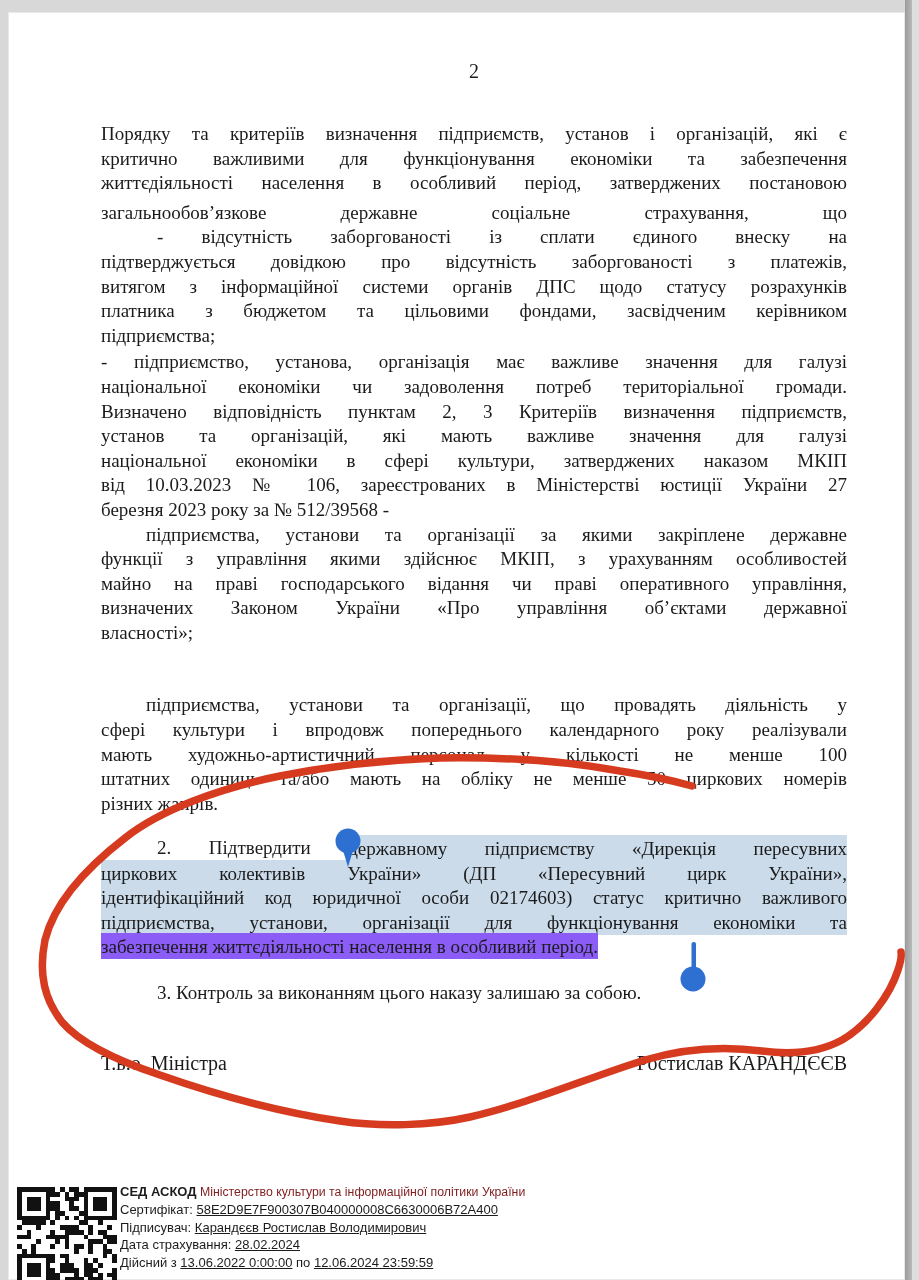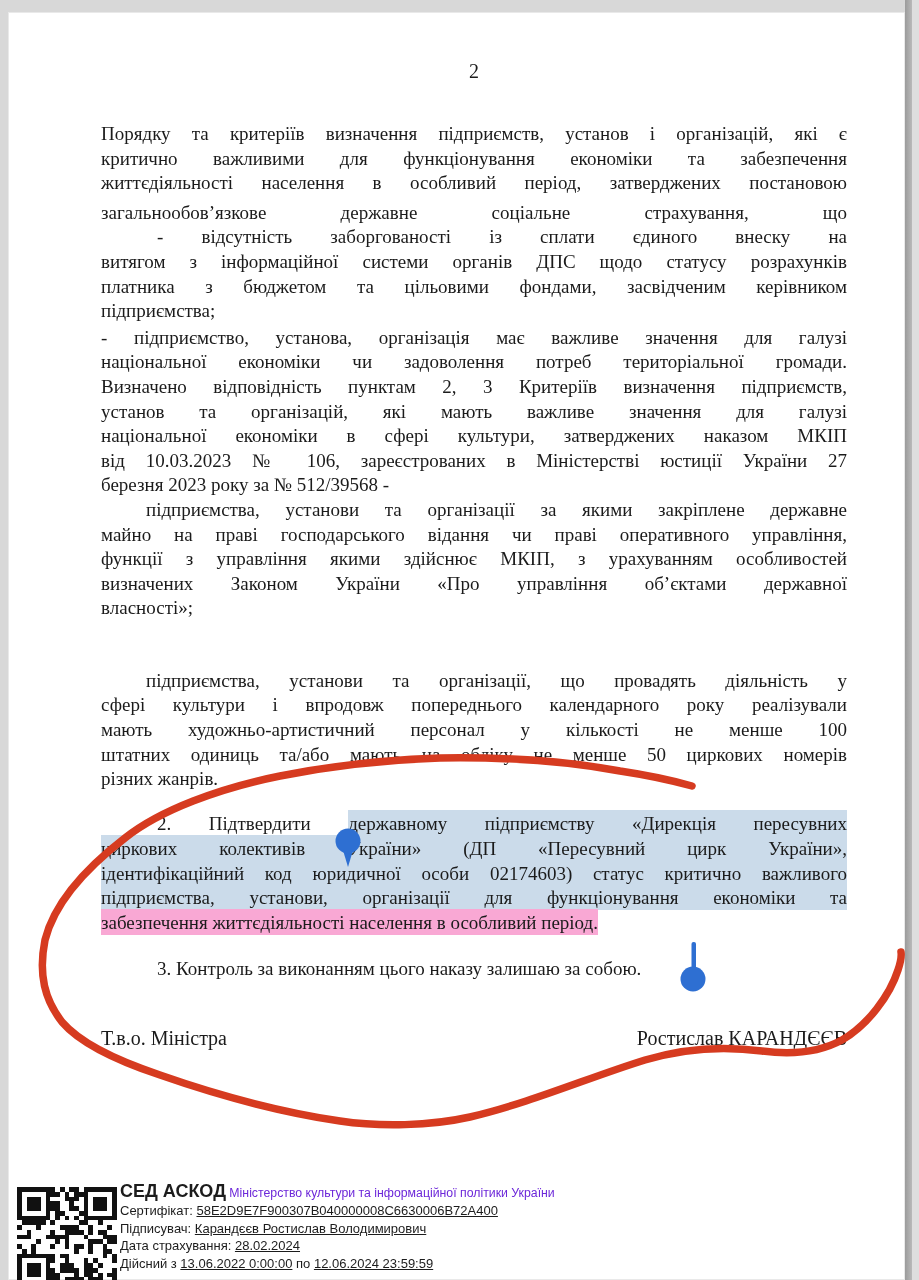--- a/index.html
+++ b/index.html
@@ -15,72 +15,73 @@
     font-size:19px;line-height:24.6px;}
   .para{margin:0;}
   .ln{text-align:left;white-space:normal;}
   .ln.j{text-align:justify;text-align-last:justify;}
   .sel{background:#cbdbea;padding:2.5px 0;box-decoration-break:clone;}
   #sigrow{display:flex;justify-content:space-between;margin-top:45px;font-size:20px;}
   #footer{position:absolute;left:9px;top:1163px;width:880px;
     font-family:"Liberation Sans",sans-serif;color:#1c1c1c;}
   #qrbox{position:absolute;left:0;top:12px;width:100px;height:100px;}
   #ftext{position:absolute;left:103px;top:8px;font-size:13px;line-height:17.4px;white-space:nowrap;}
-  .fbold{font-weight:bold;font-size:18px;}
-  .fsmall{font-size:12.3px;color:#6d28d9;}
+  .fbold{font-weight:bold;font-size:13px;}
+  .fsmall{font-size:12.3px;color:#7f1d1d;}
   .und{text-decoration:underline;}
   #overlay{position:absolute;left:0;top:0;width:919px;height:1280px;pointer-events:none;z-index:9;}
 </style>
 </head>
 <body>
 
 <div id="page">
   <div class="pagenum">2</div>
   <div id="content">
       <div class="para" style="margin-top: 0px;">
         <div class="ln j">Порядку та критеріїв визначення підприємств, установ і організацій, які є</div>
         <div class="ln j">критично важливими для функціонування економіки та забезпечення</div>
         <div class="ln j">життєдіяльності населення в особливий період, затверджених постановою</div>
       </div>
       <div class="para" style="margin-top: 5px;">
         <div class="ln j">загальнообов’язкове державне соціальне страхування, що</div>
         <div class="ln j" style="padding-left: 56px;">- відсутність заборгованості із сплати єдиного внеску на</div>
+        <div class="ln j">підтверджується довідкою про відсутність заборгованості з платежів,</div>
         <div class="ln j">витягом з інформаційної системи органів ДПС щодо статусу розрахунків</div>
         <div class="ln j">платника з бюджетом та цільовими фондами, засвідченим керівником</div>
         <div class="ln">підприємства;</div>
       </div>
       <div class="para" style="margin-top: 2px;">
         <div class="ln j">- підприємство, установа, організація має важливе значення для галузі</div>
         <div class="ln j">національної економіки чи задоволення потреб територіальної громади.</div>
         <div class="ln j">Визначено відповідність пунктам 2, 3 Критеріїв визначення підприємств,</div>
         <div class="ln j">установ та організацій, які мають важливе значення для галузі</div>
         <div class="ln j">національної економіки в сфері культури, затверджених наказом МКІП</div>
         <div class="ln j">від 10.03.2023 № 106, зареєстрованих в Міністерстві юстиції України 27</div>
         <div class="ln">березня 2023 року за № 512/39568 -</div>
       </div>
       <div class="para" style="margin-top: 0px;">
         <div class="ln j" style="padding-left: 45px;">підприємства, установи та організації за якими закріплене державне</div>
+        <div class="ln j">функції з управління якими здійснює МКІП, з урахуванням особливостей</div>
         <div class="ln j">майно на праві господарського відання чи праві оперативного управління,</div>
-        <div class="ln j">функції з управління якими здійснює МКІП, з урахуванням особливостей</div>
         <div class="ln j">визначених Законом України «Про управління об’єктами державної</div>
         <div class="ln">власності»;</div>
       </div>
       <div class="para" style="margin-top: 0px;">
         <div class="ln j" style="padding-left: 45px; margin-top: 48px;">підприємства, установи та організації, що провадять діяльність у</div>
         <div class="ln j">сфері культури і впродовж попереднього календарного року реалізували</div>
         <div class="ln j">мають художньо-артистичний персонал у кількості не менше 100</div>
         <div class="ln j">штатних одиниць та/або мають на обліку не менше 50 циркових номерів</div>
         <div class="ln">різних жанрів.</div>
       </div>
       <div class="para" style="margin-top: 20px;">
         <div class="ln j" style="padding-left: 56px;"><span>2. Підтвердити </span><span class="sel" style="background: rgb(203, 219, 234);">державному підприємству «Дирекція пересувних</span></div>
         <div class="ln j"><span class="sel" style="background: rgb(203, 219, 234);">циркових колективів України» (ДП «Пересувний цирк України»,</span></div>
         <div class="ln j"><span class="sel" style="background: rgb(203, 219, 234);">ідентифікаційний код юридичної особи 02174603) статус критично важливого</span></div>
         <div class="ln j"><span class="sel" style="background: rgb(203, 219, 234);">підприємства, установи, організації для функціонування економіки та</span></div>
-        <div class="ln"><span class="sel" style="background: #f9a8d4;">забезпечення життєдіяльності населення в особливий період.</span></div>
+        <div class="ln"><span class="sel" style="background: #8b5cf6;">забезпечення життєдіяльності населення в особливий період.</span></div>
       </div>
       <div class="para" style="margin-top: 22px;">
         <div class="ln" style="padding-left: 56px;">3.  Контроль за виконанням цього наказу залишаю за собою.</div>
       </div>
       <div id="sigrow">
         <span>Т.в.о. Міністра</span>
         <span>Ростислав КАРАНДЄЄВ</span>
       </div>
     </div>
   <div id="footer">

